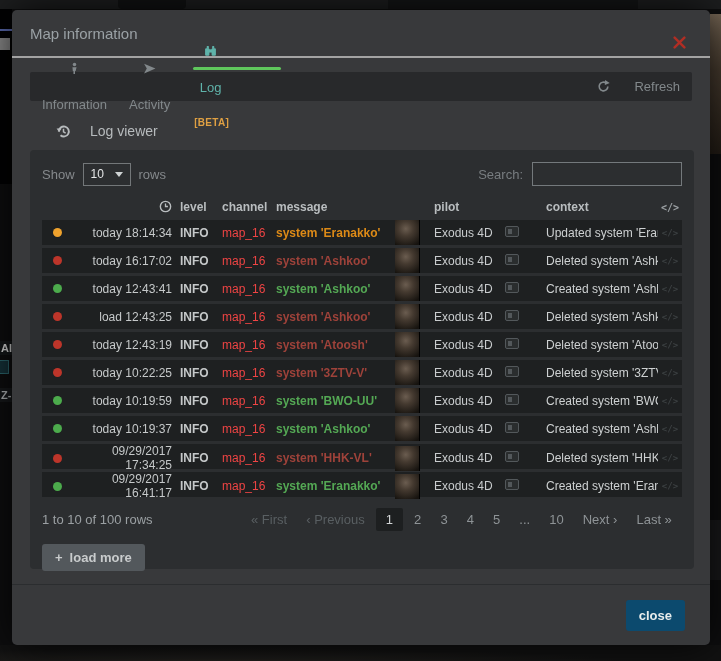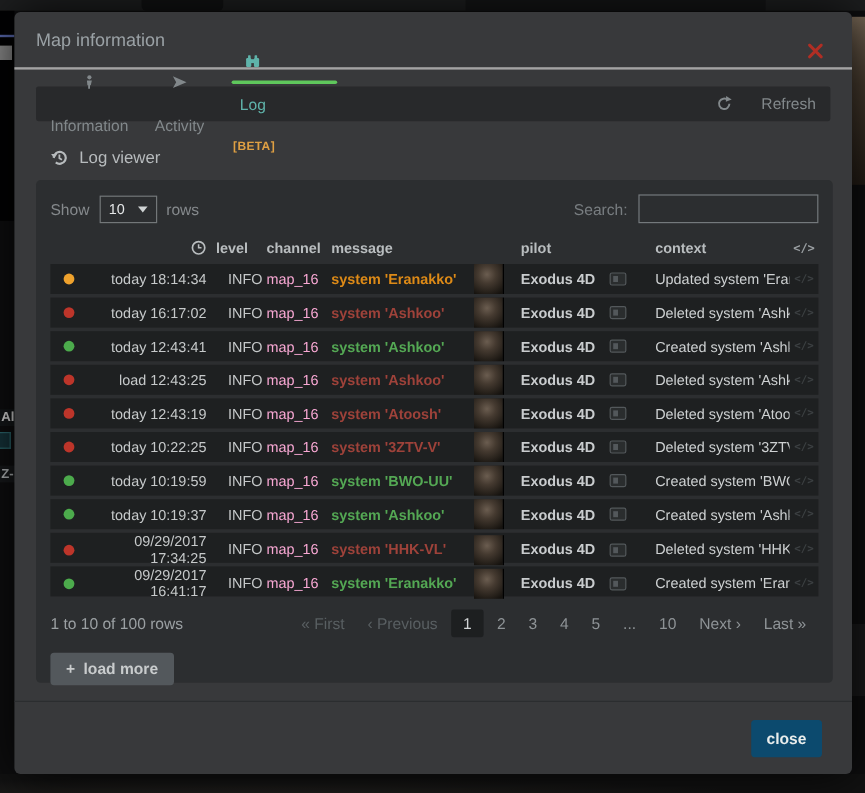--- a/index.html
+++ b/index.html
@@ -48,21 +48,21 @@
   .tab { display:flex; align-items:center; gap:22px; color:#82888b; font-size:13px; margin-right:22px; cursor:pointer;flex-direction:column; }
   .tab .ticon { width:13px; height:13px; display:inline-block; color:#82888b; }
   .tab .ticon svg { width:13px; height:13px; display:block; }
   .tab.active, .tab.active .ticon { color:#5fb3aa; }
   .tab .beta { color:#dfa043; font-size:10px; font-weight:bold; margin-left:2px; letter-spacing:.3px; }
   .refresh { margin-left:auto; display:flex; align-items:center; gap:24px; color:#82888b; font-size:13px; cursor:pointer; }
   .refresh .ticon { width:13px; height:13px; color:#82888b; }
   .refresh .ticon svg { width:13px; height:13px; display:block; }
 
   
-  .section-head { position:absolute; left:30px; top:113px; display:flex; align-items:center; gap:9px; color:#b7bbbd; font-size:14px; }
+  .section-head { position:absolute; left:44px; top:113px; display:flex; align-items:center; gap:19px; color:#b7bbbd; font-size:14px; }
   .section-head .ticon { width:15px; height:15px; color:#b7bbbd; }
   .section-head .ticon svg { width:15px; height:15px; display:block; }
 
   
   .panel {
     position:absolute; left:18px; top:140px; width:664px; height:419px;
     background:#2c2e30; border-radius:4px; padding:12px;
   }
   .controls { display:flex; align-items:center; height:24px; font-size:13px; color:#85898c; }
   .show-label { margin-right:8px; }
@@ -90,29 +90,29 @@
   .thead .h-code { color:#9ba0a3; font-family:"DejaVu Sans Mono",monospace; font-size:10px; font-weight:bold; text-align:center; }
 
   .tbody { margin-top:4px; }
   .trow { background:#1e2021; height:25px; margin-bottom:3px; font-size:12px; color:#c5c8c9; cursor:pointer; }
   .c-dot { display:flex; justify-content:center; }
   .dot { width:9px; height:9px; border-radius:50%; display:inline-block; }
   .dot-updated { background:#efa22d; }
   .dot-deleted { background:#bd352a; }
   .dot-created { background:#4cab4c; }
   .c-time { text-align:right; color:#c6c9ca; }
-  .c-level { padding-left:18px; }
-  .c-channel { padding-left:8px; color:#f9a8d4; }
+  .c-level { padding-left:8px;font-weight:bold; }
+  .c-channel { padding-left:8px; color:#ef4444; }
   .c-msg { padding-left:10px; font-weight:bold; white-space:nowrap; overflow:hidden; }
   .msg-updated { color:#dd8a17; }
   .msg-deleted { color:#9e423a; }
   .msg-created { color:#54a854; }
   .c-avatar { height:25px; }
   .avatar { display:block; width:25px; height:25px; background:radial-gradient(circle at 45% 35%, #6b5d50 0%, #453a30 35%, #16130f 90%); border-right:1px solid #000; }
-  .c-pilot { padding-left:8px; display:flex; align-items:center; gap:12px; font-weight:bold; color:#c9ccce; white-space:nowrap; overflow:hidden; }
+  .c-pilot { padding-left:8px; display:flex; align-items:flex-start; gap:12px; font-weight:normal; color:#c9ccce; white-space:nowrap; overflow:hidden; }
   .card-ico { width:14px; height:11px; border:1px solid #53585b; border-radius:2px; background:#2a2d2e; position:relative; flex:none; }
   .card-ico::after { content:""; position:absolute; left:2px; top:2px; width:4px; height:5px; background:#53585b; }
   .c-context { padding-left:8px; white-space:nowrap; overflow:hidden; color:#ced1d2; }
   .c-code { color:#3c4042; font-family:"DejaVu Sans Mono",monospace; font-size:9px; font-weight:bold; text-align:center; }
 
   
   .pag-row { display:flex; align-items:center; margin-top:9px; height:26px;gap:29px; }
   .pag-summary { color:#9ba0a3; font-size:13px; width:150px; }
   .pag-list { flex:1; display:flex; list-style:none; align-items:center; justify-content:space-between; padding:0 2px 0 22px; }
   .pag-item { color:#8e9396; font-size:13px; padding:4px 8px; cursor:pointer; border-radius:2px; white-space:nowrap; }

